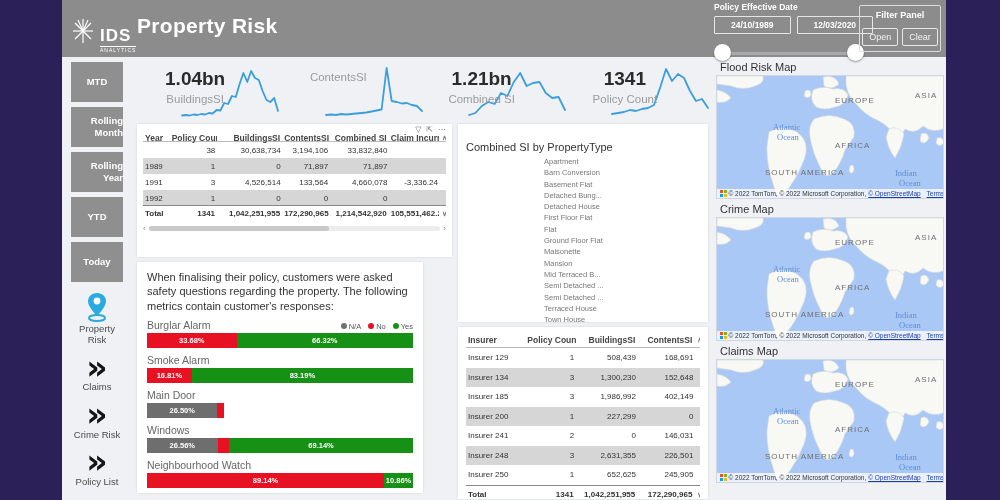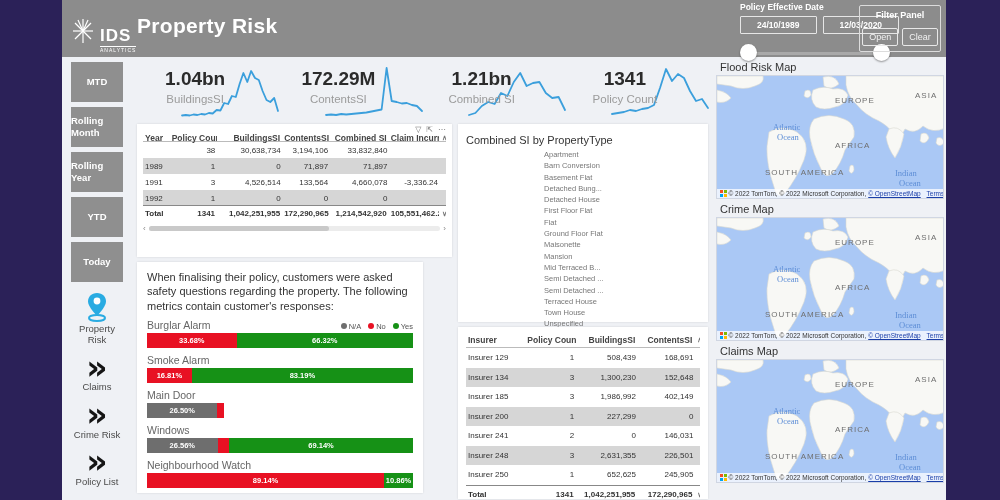--- a/index.html
+++ b/index.html
@@ -11,37 +11,37 @@
   #right-strip { right:0; width:54px; }
 
   
   header { position:absolute; left:62px; top:0; width:884px; height:57px; background:#8c8c8c; z-index:4; }
   .logo { position:absolute; left:8px; top:8px; display:flex; align-items:center; gap:4px; }
   .logo-text { color:#fff; line-height:1;margin-top:19px; }
   .logo-brand { font-size:17px; font-weight:bold; letter-spacing:1px; display:block; }
   .logo-sub { font-size:5px; letter-spacing:1px; display:block; border-top:1px solid #fff; margin-top:2px; padding-top:1px; }
   h1#page-title { position:absolute; left:75px; top:14px; color:#fff; font-size:21px; font-weight:600; letter-spacing:.3px; }
 
-  .date-filter { position:absolute; left:678px; top:2px; width:150px; color:#fff; }
+  .date-filter { position:absolute; left:652px; top:2px; width:150px; color:#fff; }
   .date-filter .lbl { font-size:8.5px; font-weight:bold; margin-bottom:4px; }
   .date-boxes { display:flex; gap:6px; }
   .date-box { border:1px solid #e6e6e6; font-size:8.5px; font-weight:bold; color:#fff; padding:3px 16px; background:transparent; border-radius:1px; }
   .slider { position:relative; margin-top:10px; height:18px; }
   .slider .track { position:absolute; left:8px; right:8px; top:8px; height:3px; background:#a9a9a9; border-radius:2px; }
   .slider .handle { position:absolute; top:0; width:17px; height:17px; background:#fff; border-radius:50%; box-shadow:0 1px 2px rgba(0,0,0,.4); }
   .slider .h-left { left:0; } .slider .h-right { right:0; }
 
   .filter-panel { position:absolute; left:797px; top:5px; width:82px; height:47px; border:1px solid #dcdcdc; border-radius:2px; text-align:center; }
   .filter-panel .fp-title { color:#fff; font-size:9px; font-weight:bold; margin-top:4px; }
   .fp-buttons { display:flex; gap:4px; justify-content:center; margin-top:8px; }
   .fp-btn { border:1px solid #e8e8e8; border-radius:2px; background:transparent; color:#f2f2f2; font-size:9px; padding:3px 6px; font-family:inherit; }
 
   
   aside.sidebar { position:absolute; left:62px; top:57px; width:70px; bottom:0; background:#eff1f5; z-index:3; }
-  .time-btn { width:52px; height:40px; margin:5px auto 0; background:#8f8f8f; color:#fff; font-size:9.5px; font-weight:bold; display:flex; align-items:center; justify-content:center; text-align:left; line-height:1.25; cursor:pointer; }
+  .time-btn { width:52px; height:40px; margin:5px auto 0; background:#8f8f8f; color:#fff; font-size:9.5px; font-weight:bold; display:flex; align-items:center; justify-content:center; text-align:right; line-height:1.25; cursor:pointer; }
   .nav-item { text-align:center; margin-top:9px; }
   .nav-icon-pin { display:block; margin:0 auto; }
   .nav-chevrons { font-size:33px; font-weight:bold; color:#151515; line-height:.8; display:block; font-family:"DejaVu Sans", sans-serif; }
   .nav-label { font-size:9.5px; color:#4a4a4a; line-height:1.15; margin-top:1px; }
 
   
   .card { position:absolute; background:#fff; box-shadow:0 0 2px rgba(0,0,0,.12); }
 
   
   #kpi-strip { position:absolute; left:137px; top:60px; width:573px; height:62px; display:flex; }
@@ -80,21 +80,21 @@
   .safety-intro { font-size:11px; color:#333; line-height:1.3; }
   .bar-group { margin-top:4px; }
   .bar-label-row { display:flex; justify-content:space-between; align-items:flex-end; height:14px; }
   .bar-label { font-size:10.5px; color:#666; }
   .legend { display:flex; gap:7px; font-size:7.5px; color:#555; align-items:center; }
   .legend i { width:6px; height:6px; border-radius:50%; display:inline-block; margin-right:2px; }
   .sbar { display:flex; height:15px; margin-top:2px; width:100%; }
   .sbar .seg { height:100%; display:flex; align-items:center; justify-content:center; color:#fff; font-size:7.5px; font-weight:bold; overflow:hidden; }
 
   
-  #prop-card { left:458px; top:124px; width:250px; height:198px; padding:10px 8px 4px; }
+  #prop-card { left:458px; top:124px; width:250px; height:198px; padding:17px 8px 4px; }
   .card-title { font-size:11px; color:#333; margin-bottom:4px; }
   .prop-row { display:flex; align-items:center; height:11.3px;flex-direction:column; }
   .prop-label { width:78px; font-size:7.5px; color:#777; white-space:nowrap; overflow:hidden; }
   .prop-plot { flex:1; position:relative; height:100%; overflow:hidden; }
   .prop-grid { position:absolute; left:43%; top:0; bottom:0; width:1px; background:#bfe8e3; }
   .prop-bar { position:absolute; top:1.5px; height:8px; background:#01b8aa; }
   .prop-val { position:absolute; top:1px; font-size:7.5px; color:#777; white-space:nowrap; }
 
   
   #insurer-card { left:458px; top:327px; width:250px; height:172px; padding:4px 8px; }
@@ -209,21 +209,20 @@
       <div class="kpi-text">
         <div class="kpi-value">1.04bn</div>
         <div class="kpi-label">BuildingsSI</div>
       </div>
       <svg class="kpi-spark" width="100" height="58">
         <polyline points="2.0,53.5 5.8,53.0 9.7,53.5 13.5,52.5 17.4,53.0 21.2,52.0 25.0,52.5 28.9,51.0 32.7,51.5 36.6,48.0 40.4,48.5 44.2,41.0 48.1,42.0 51.9,34.0 55.8,35.0 59.6,22.0 63.4,11.0 67.3,20.0 71.1,9.0 75.0,16.0 78.8,18.0 82.6,29.0 86.5,38.0 90.3,40.0 94.2,36.0 98.0,49.0" fill="none" stroke="#3b9fdc" stroke-width="1.8" stroke-linejoin="round" stroke-linecap="round"></polyline>
       </svg>
     </div>
     <div class="kpi">
       <div class="kpi-text">
-        <div class="kpi-value">172.29M</div>
         <div class="kpi-label">ContentsSI</div>
       </div>
       <svg class="kpi-spark" width="100" height="58">
         <polyline points="2.0,53.0 7.1,52.5 12.1,53.0 17.2,52.0 22.2,52.5 27.3,52.0 32.3,51.5 37.4,51.0 42.4,50.5 47.5,49.5 52.5,48.5 57.6,47.5 62.6,6.0 67.7,39.0 72.7,40.0 77.8,41.5 82.8,41.0 87.9,43.0 92.9,44.0 98.0,49.0" fill="none" stroke="#3b9fdc" stroke-width="1.8" stroke-linejoin="round" stroke-linecap="round"></polyline>
       </svg>
     </div>
     <div class="kpi">
       <div class="kpi-text">
         <div class="kpi-value">1.21bn</div>
         <div class="kpi-label">Combined SI</div>

